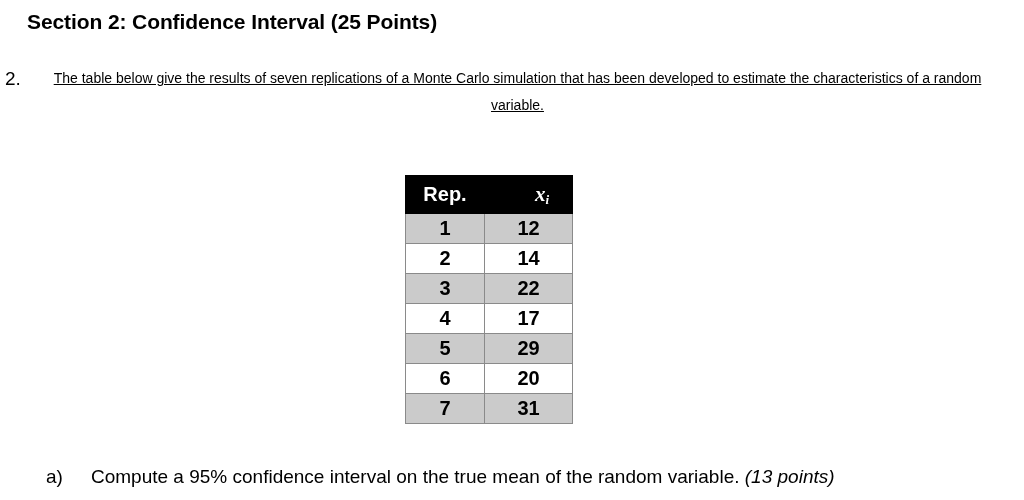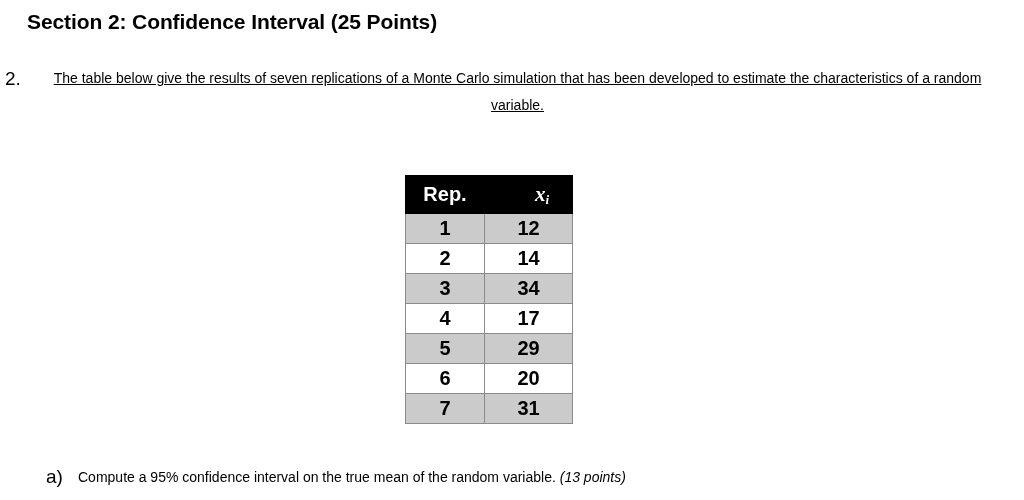--- a/index.html
+++ b/index.html
@@ -125,23 +125,24 @@
     align-items: flex-start;
   }
   .subquestion-letter {
     width: 32px;
     flex: 0 0 32px;
     font-size: 19px;
     line-height: 26px;
   }
   .subquestion-text {
     flex: 1 1 auto;
-    font-size: 14px;
+    font-size: 19px;
     line-height: 26px;
     white-space: nowrap;
+    margin-left: 13px;
   }
   .points-italic {
     font-style: italic;
   }
 </style>
 </head>
 <body>
 
 <div class="section-heading">Section 2: Confidence Interval (25 Points)</div>
 
@@ -168,21 +169,21 @@
     <tr class="shaded">
           <td class="cell-rep">1</td>
           <td class="cell-val">12</td>
         </tr>
         <tr>
           <td class="cell-rep">2</td>
           <td class="cell-val">14</td>
         </tr>
         <tr class="shaded">
           <td class="cell-rep">3</td>
-          <td class="cell-val">34</td>
+          <td class="cell-val">22</td>
         </tr>
         <tr>
           <td class="cell-rep">4</td>
           <td class="cell-val">17</td>
         </tr>
         <tr class="shaded">
           <td class="cell-rep">5</td>
           <td class="cell-val">29</td>
         </tr>
         <tr>

